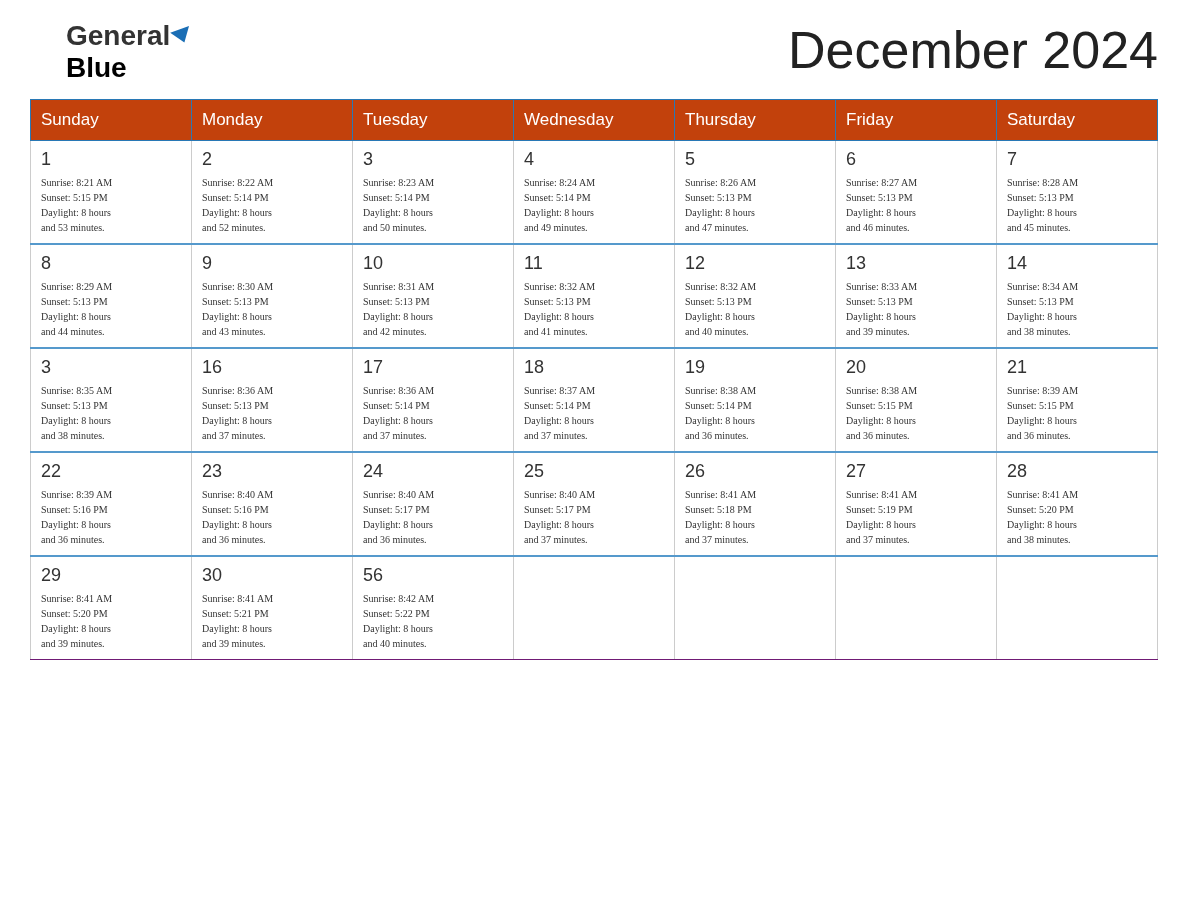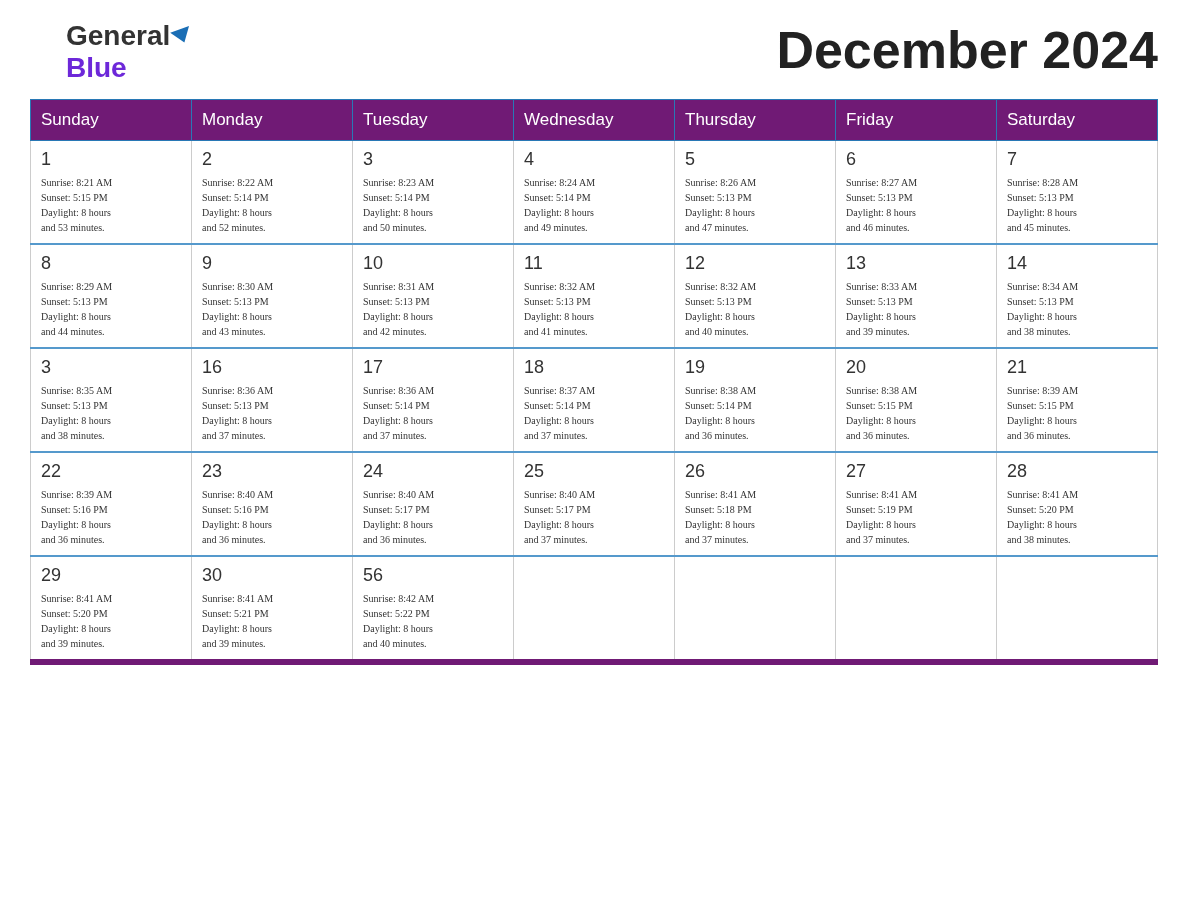--- a/index.html
+++ b/index.html
@@ -23,21 +23,21 @@
       margin-left: 36px;
     }
     .logo-general {
       font-size: 28px;
       font-weight: bold;
       color: #333;
     }
     .logo-blue {
       font-size: 28px;
       font-weight: bold;
-      color: #6d28d9;
+      color: #000000;
     }
     .logo-triangle {
       display: inline-block;
       width: 0;
       height: 0;
       border-left: 10px solid transparent;
       border-right: 10px solid transparent;
       border-top: 14px solid #1a6eb5;
       margin-left: 2px;
       vertical-align: middle;
@@ -45,35 +45,35 @@
     }
     .logo-line1 {
       display: flex;
       align-items: center;
     }
     .title-section {
       text-align: right;
     }
     .month-title {
       font-size: 52px;
-      font-weight: bold;
+      font-weight: normal;
       color: #222;
     }
     .location {
       font-size: 22px;
       color: #555;
       margin-top: 5px;
     }
     table {
       width: 100%;
       border-collapse: collapse;
       margin-top: 15px;
     }
     th {
-      background-color: #701a75;
+      background-color: #c2410c;
       color: #fff;
       padding: 10px 10px;
       text-align: left;
       font-size: 17px;
       font-weight: normal;
       border: 1px solid #2878b5;
     }
     td {
       vertical-align: top;
       padding: 8px 10px;
@@ -95,21 +95,21 @@
       color: #333;
       font-family: Liberation Serif, serif;
     }
     td.empty {
       background: #fff;
     }
     tr td {
       border-bottom: 2px solid #5599cc;
     }
     tr:last-child td {
-      border-bottom: 6px solid #701a75;
+      border-bottom: 1px solid #701a75;
       margin-left: 45px;
     }
   </style>
 </head>
 <body>
 
 <div class="header">
   <div class="logo">
     <div class="logo-line1">
       <span class="logo-general">General</span>

